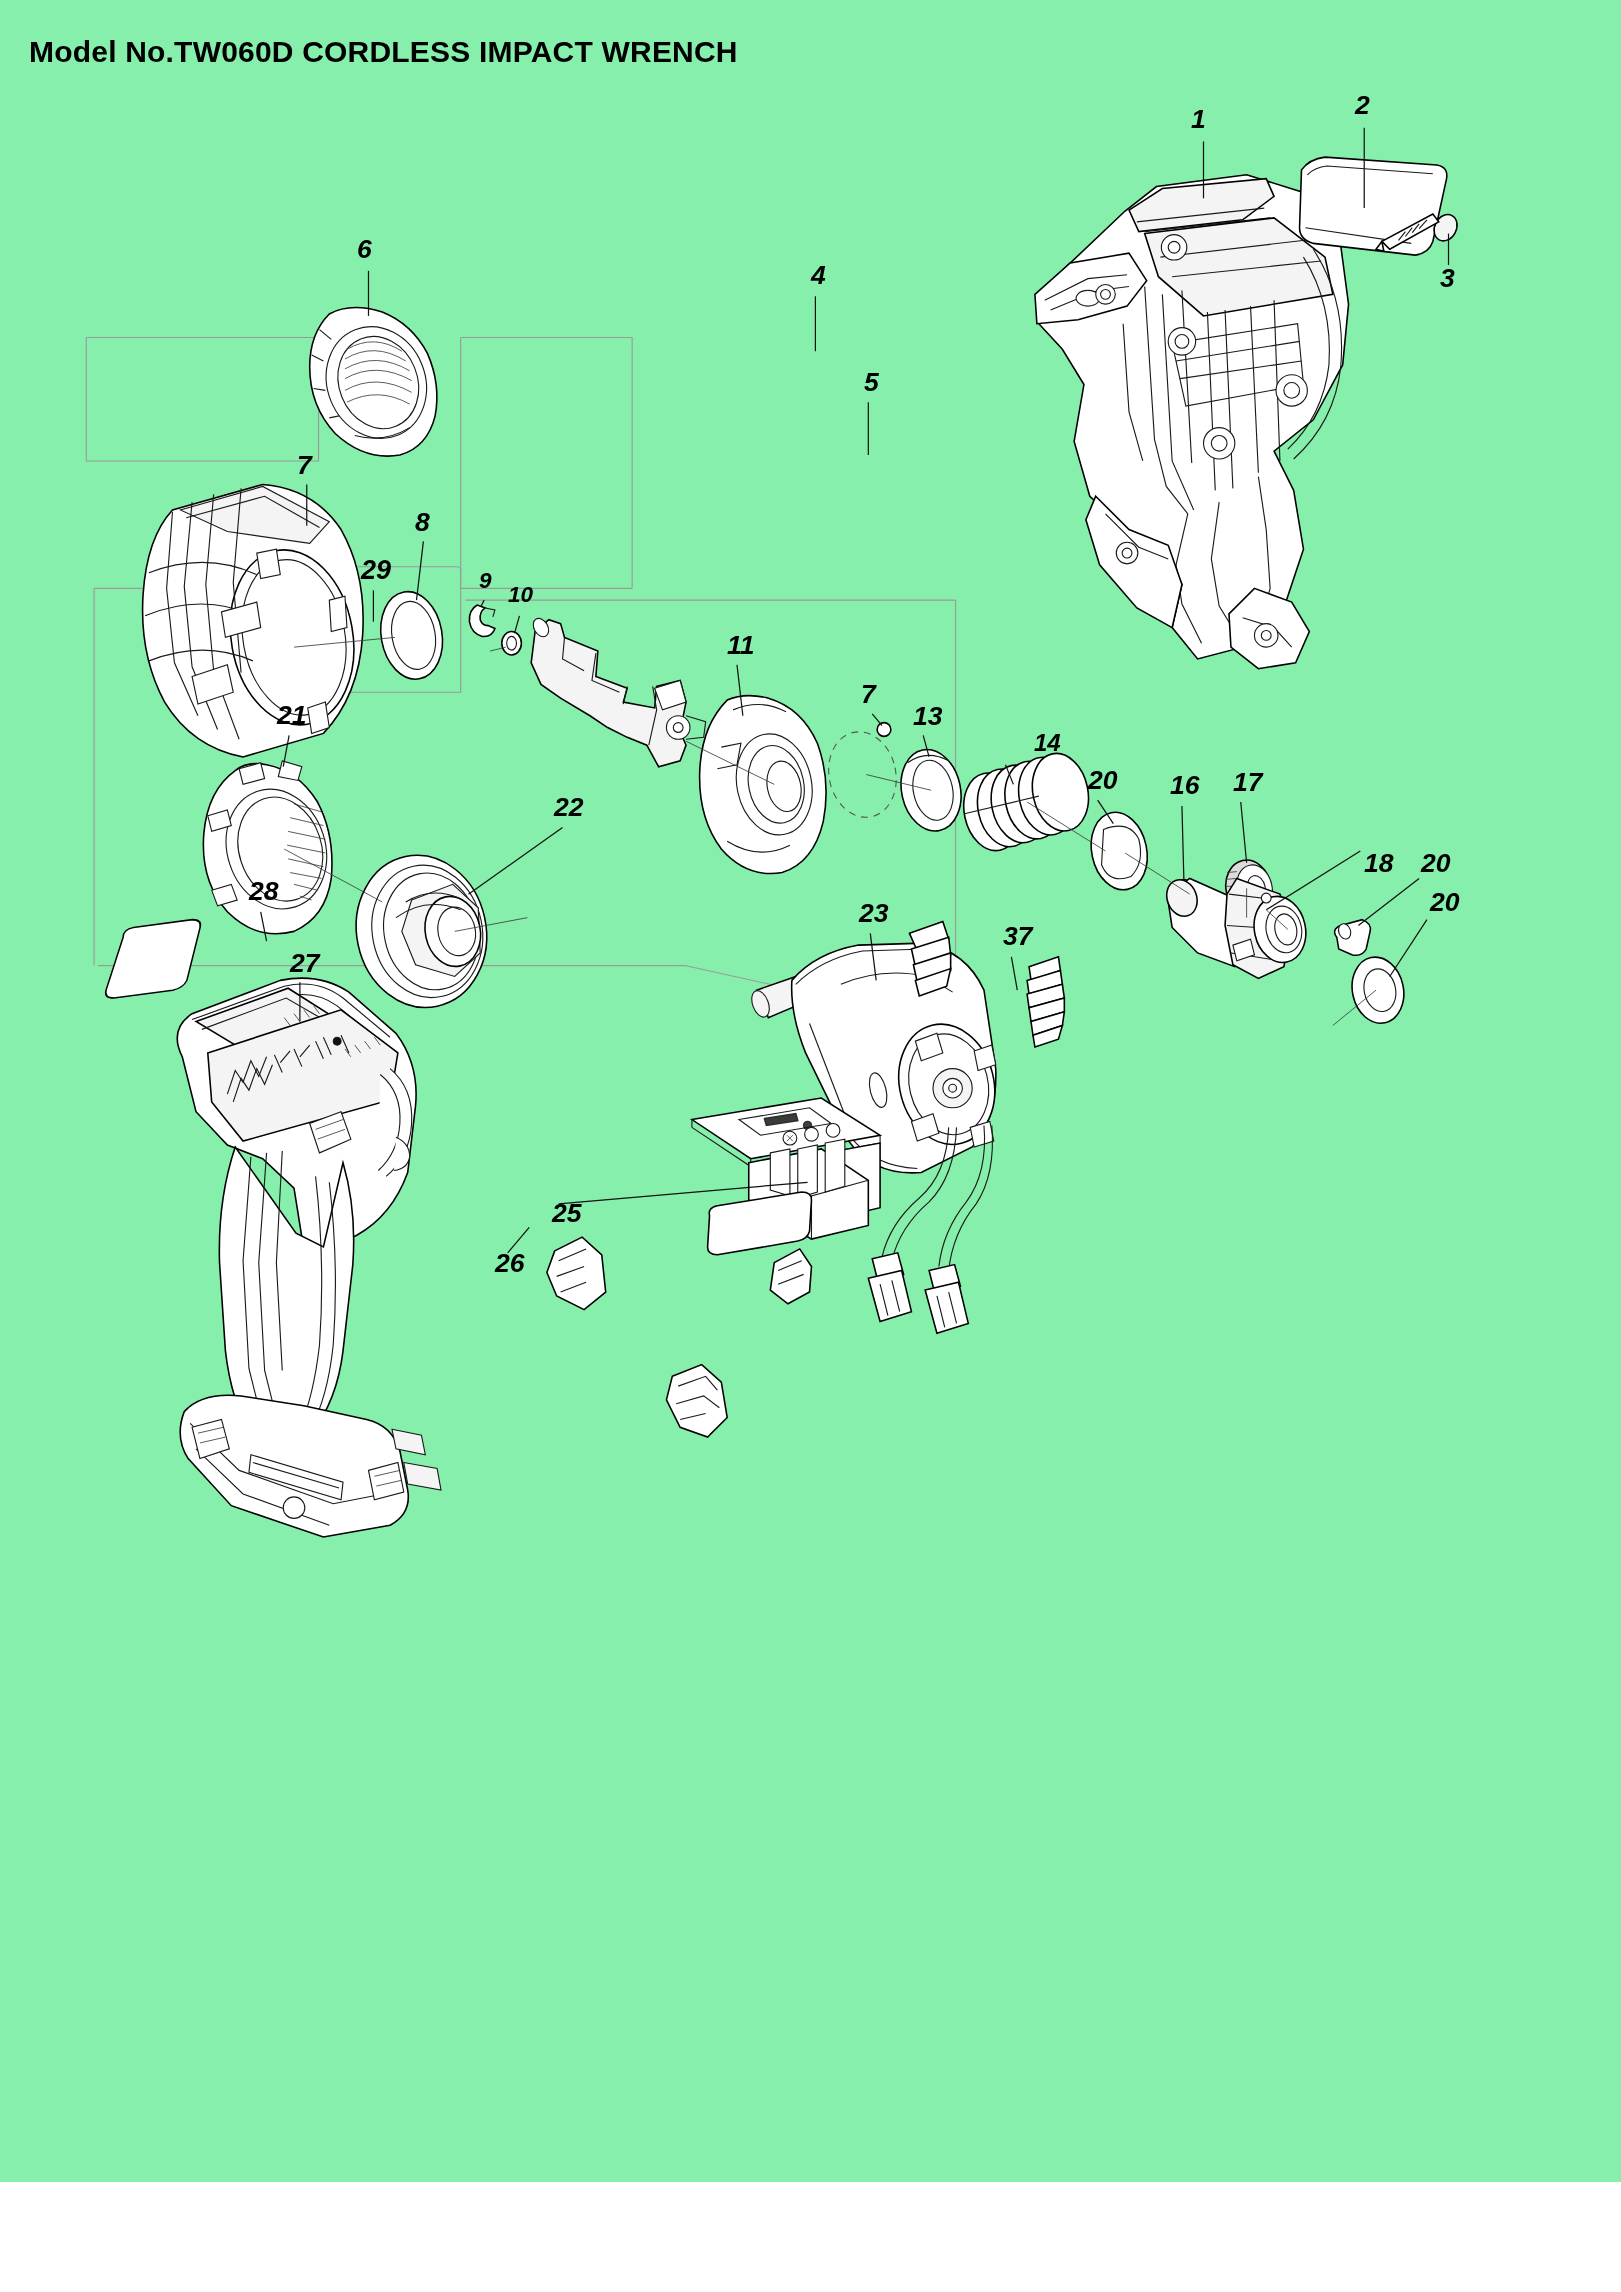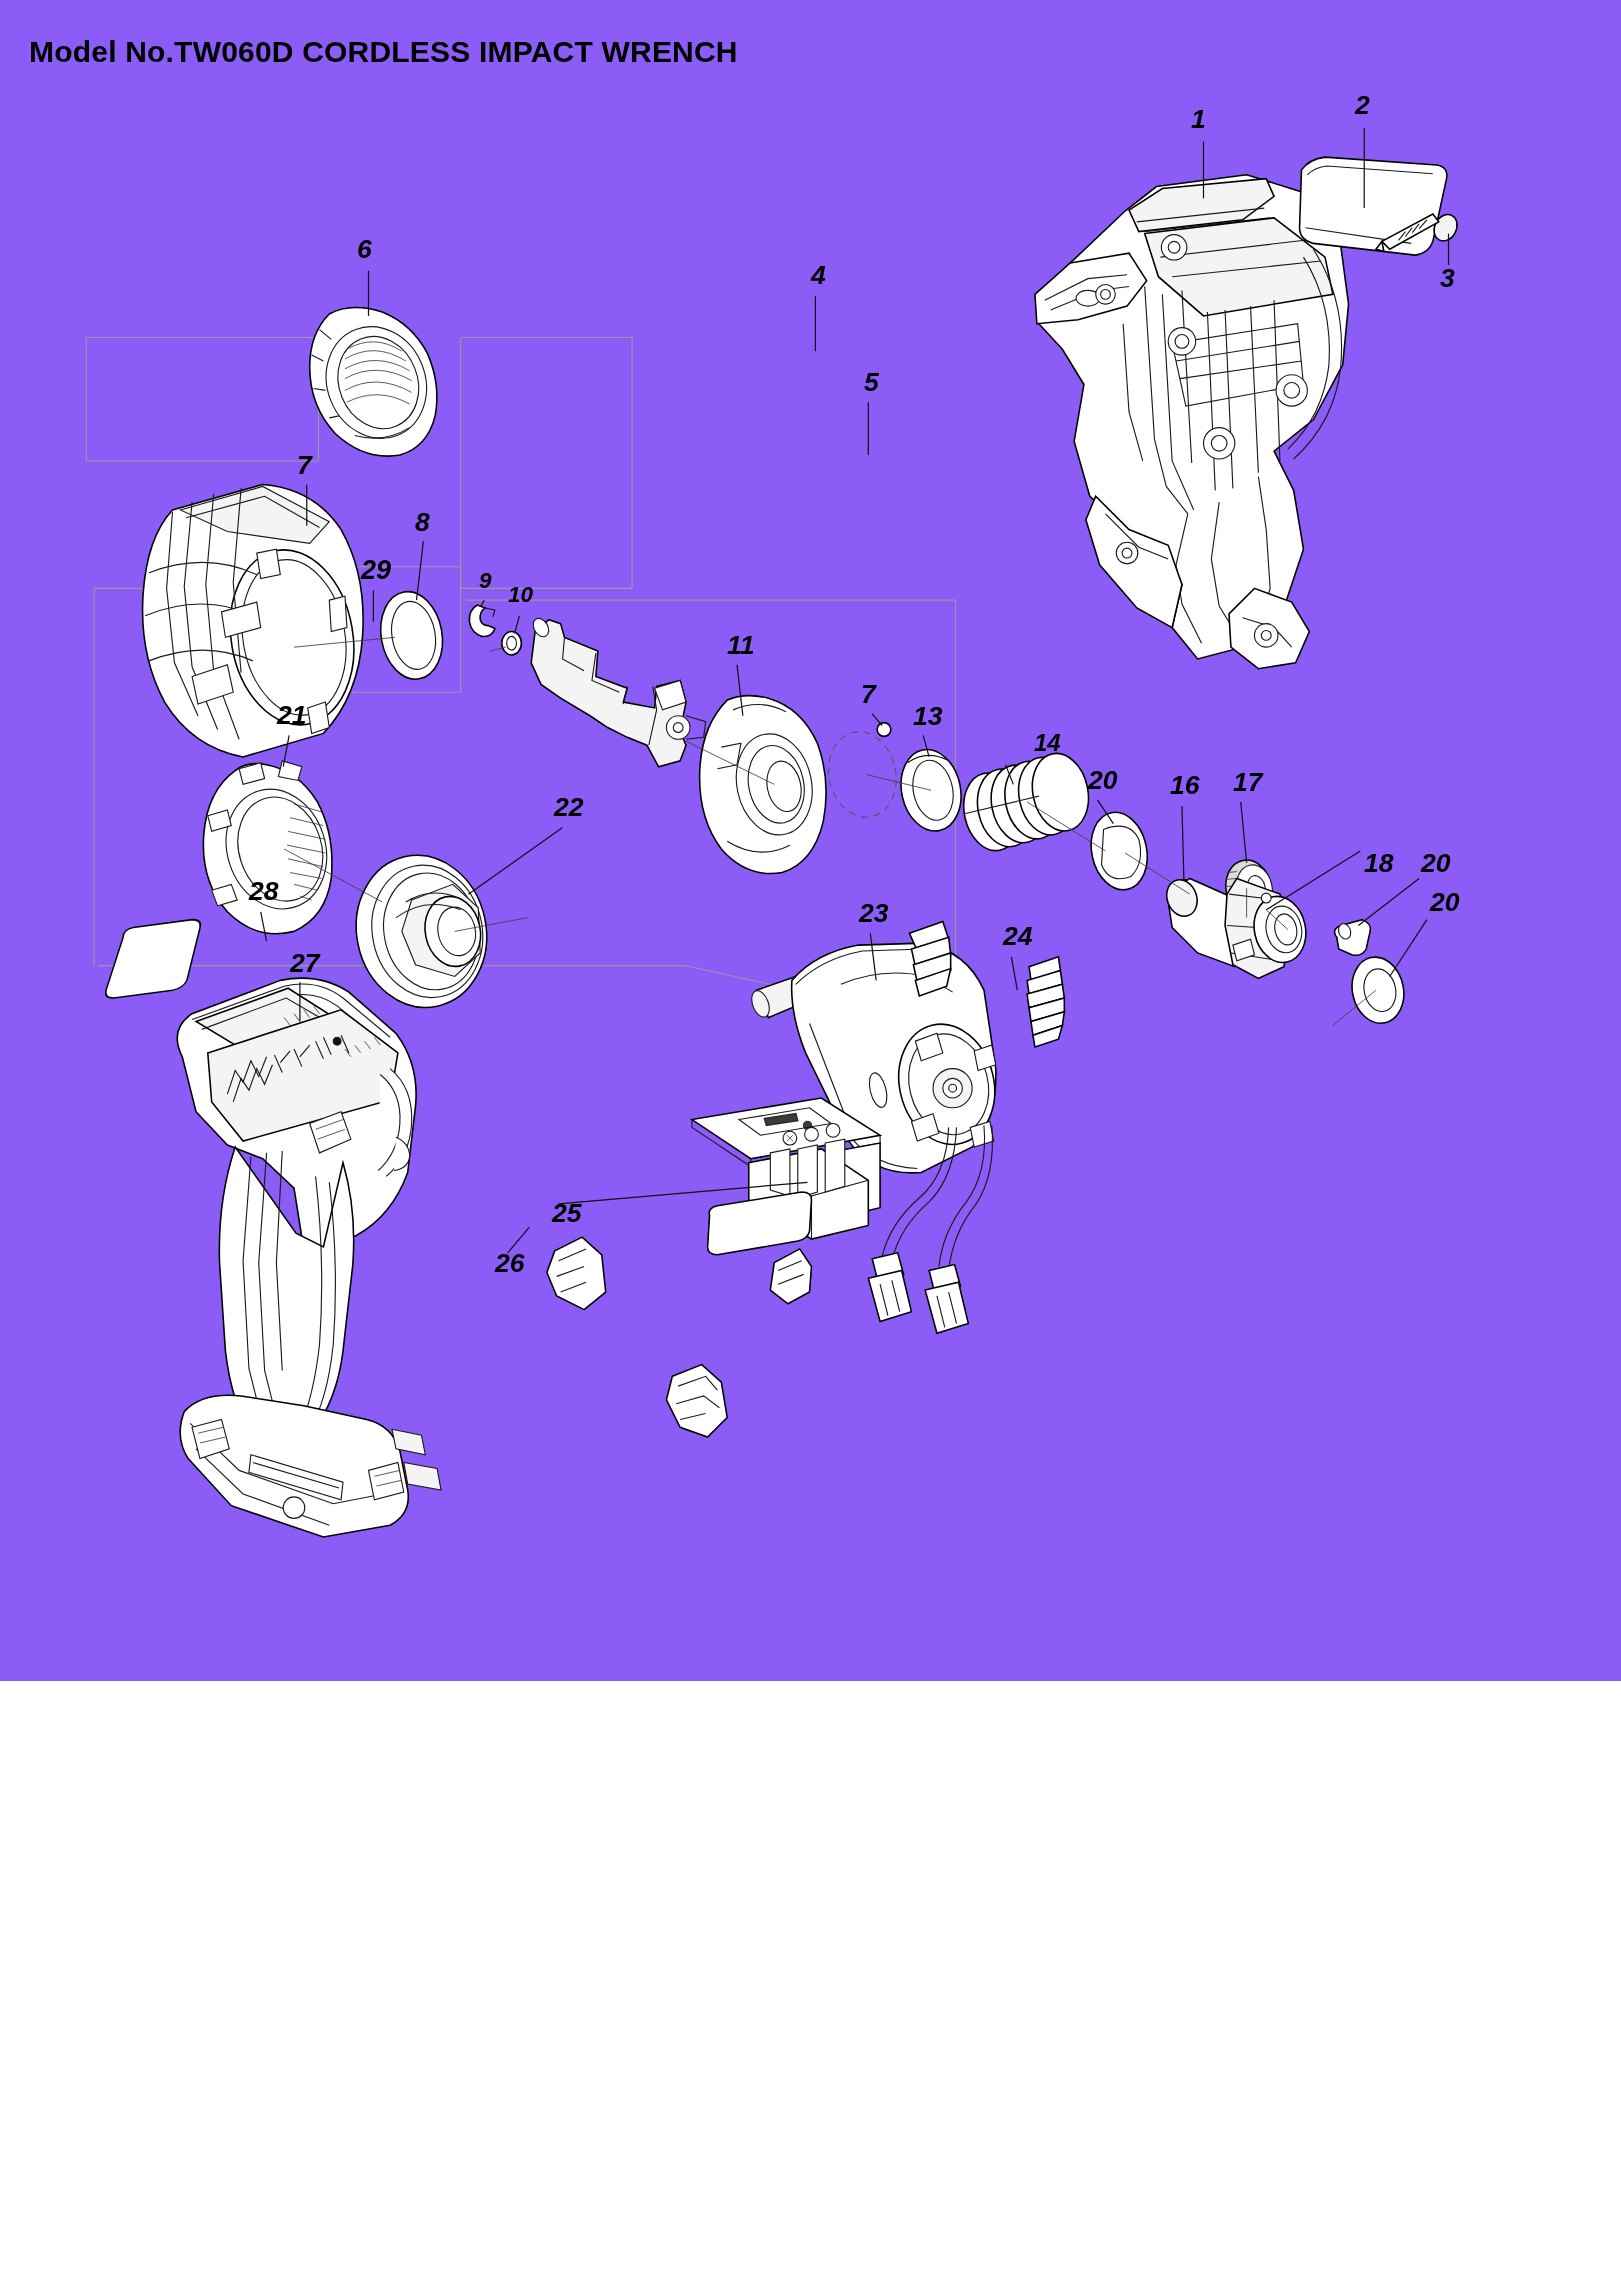--- a/index.html
+++ b/index.html
@@ -1,18 +1,18 @@
 <!DOCTYPE html>
 <html><head>
 <meta charset="utf-8">
 <title>Parts Diagram</title>
 <style>
   html,body{margin:0;padding:0;background:#ffffff;}
   body{font-family:"Liberation Sans",sans-serif;color:#000;}
-  #sheet{position:relative;width:1621px;height:1681px;background:#8b5cf6;overflow:hidden;}
+  #sheet{position:relative;width:1621px;height:2182px;background:#86efac;overflow:hidden;}
   #title{position:absolute;left:29px;top:35px;font-size:30px;font-weight:600;letter-spacing:0.2px;white-space:nowrap;}
   .cal{position:absolute;font-style:italic;font-weight:700;color:#000;line-height:1;white-space:nowrap;}
   svg.layer{position:absolute;left:0;top:0;width:1621px;height:2293px;overflow:visible;}
   .ln{stroke:#000;stroke-width:1.6;fill:none;}
   .thin{stroke:#1a1a1a;stroke-width:1.15;fill:none;}
   .hair{stroke:#3b3b3b;stroke-width:.85;fill:none;}
   .grp{stroke:#9a9a9a;stroke-width:1.15;fill:none;}
   .lead{stroke:#111;stroke-width:1.25;fill:none;}
   .dash{stroke:#555;stroke-width:1.1;fill:none;stroke-dasharray:7 6;}
   .fillw{fill:#ffffff;}
@@ -525,21 +525,21 @@
   <div class="cal" style="left:998px;top:731px;font-size:24px;margin-left:36px;">14</div>
   <div class="cal" style="left:1088px;top:767px;font-size:26.5px;">20</div>
   <div class="cal" style="left:1170px;top:772px;font-size:26.5px;">16</div>
   <div class="cal" style="left:1233px;top:769px;font-size:26.5px;">17</div>
   <div class="cal" style="left:1364px;top:822px;font-size:26.5px;margin-top:28px;">18</div>
   <div class="cal" style="left:1421px;top:850px;font-size:26.5px;">20</div>
   <div class="cal" style="left:1430px;top:889px;font-size:26.5px;">20</div>
   <div class="cal" style="left:277px;top:702px;font-size:26.5px;text-align:center;">21</div>
   <div class="cal" style="left:554px;top:794px;font-size:26.5px;">22</div>
   <div class="cal" style="left:859px;top:900px;font-size:26.5px;">23</div>
-  <div class="cal" style="left:1003px;top:923px;font-size:26.5px;">24</div>
+  <div class="cal" style="left:1003px;top:923px;font-size:26.5px;">37</div>
   <div class="cal" style="left:552px;top:1200px;font-size:26.5px;">25</div>
   <div class="cal" style="left:495px;top:1250px;font-size:26.5px;">26</div>
   <div class="cal" style="left:290px;top:950px;font-size:26.5px;">27</div>
   <div class="cal" style="left:249px;top:878px;font-size:26.5px;">28</div>
   <div class="cal" style="left:361px;top:557px;font-size:27px;">29</div>
 
 </div>
 
 
 </body></html>

